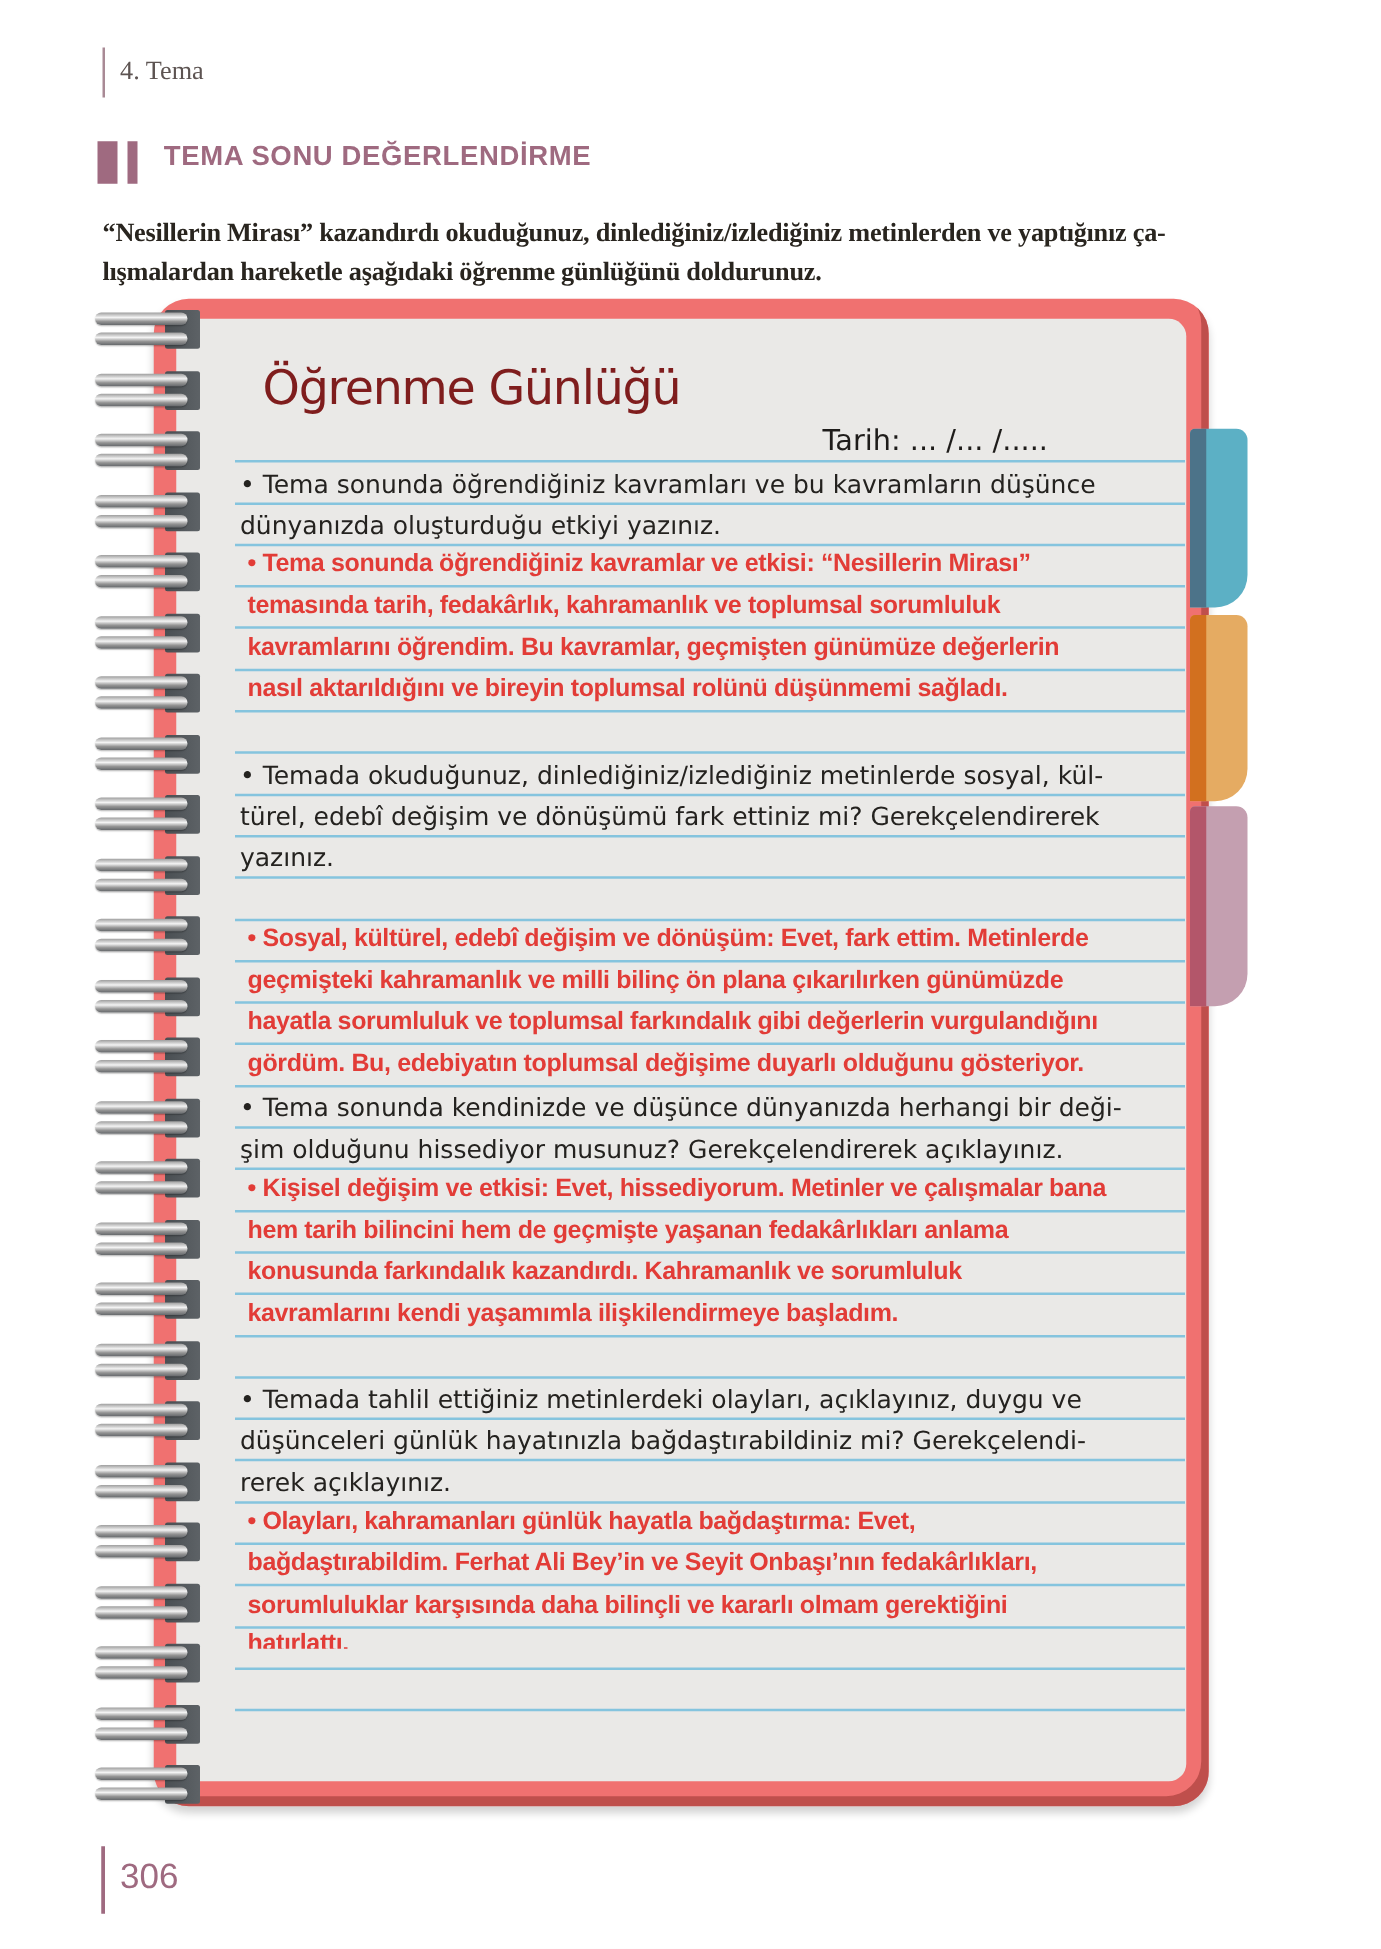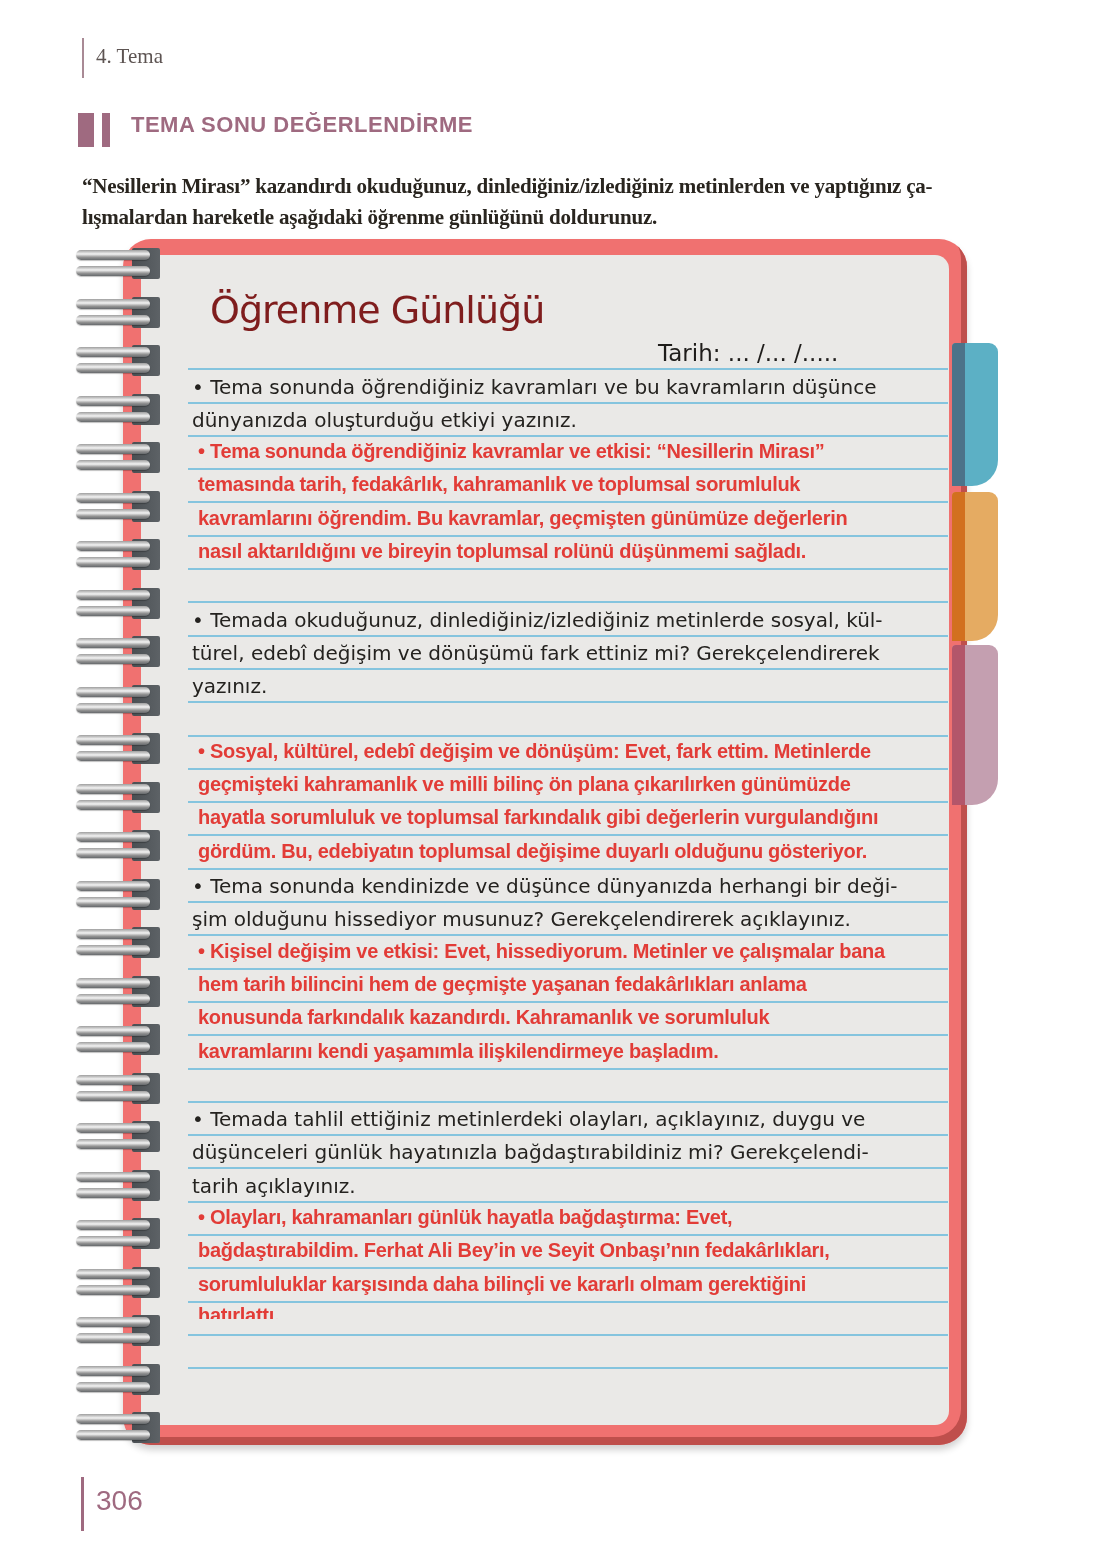--- a/index.html
+++ b/index.html
@@ -295,21 +295,21 @@
           <span class="a-text">kavramlarını kendi yaşamımla ilişkilendirmeye başladım.</span>
         </div>
         <div class="row"></div>
         <div class="row">
           <span class="q-text">• Temada tahlil ettiğiniz metinlerdeki olayları, açıklayınız, duygu ve</span>
         </div>
         <div class="row">
           <span class="q-text">düşünceleri günlük hayatınızla bağdaştırabildiniz mi? Gerekçelendi-</span>
         </div>
         <div class="row">
-          <span class="q-text">tarih açıklayınız.</span>
+          <span class="q-text">rerek açıklayınız.</span>
         </div>
         <div class="row">
           <span class="a-text">• Olayları, kahramanları günlük hayatla bağdaştırma: Evet,</span>
         </div>
         <div class="row">
           <span class="a-text">bağdaştırabildim. Ferhat Ali Bey’in ve Seyit Onbaşı’nın fedakârlıkları,</span>
         </div>
         <div class="row">
           <span class="a-text">sorumluluklar karşısında daha bilinçli ve kararlı olmam gerektiğini</span>
         </div>

